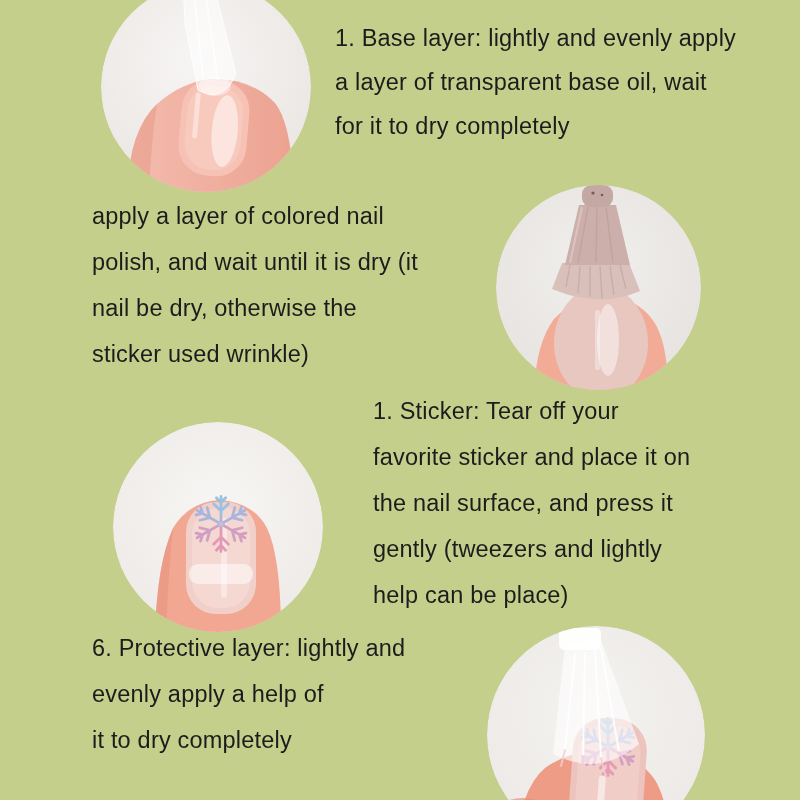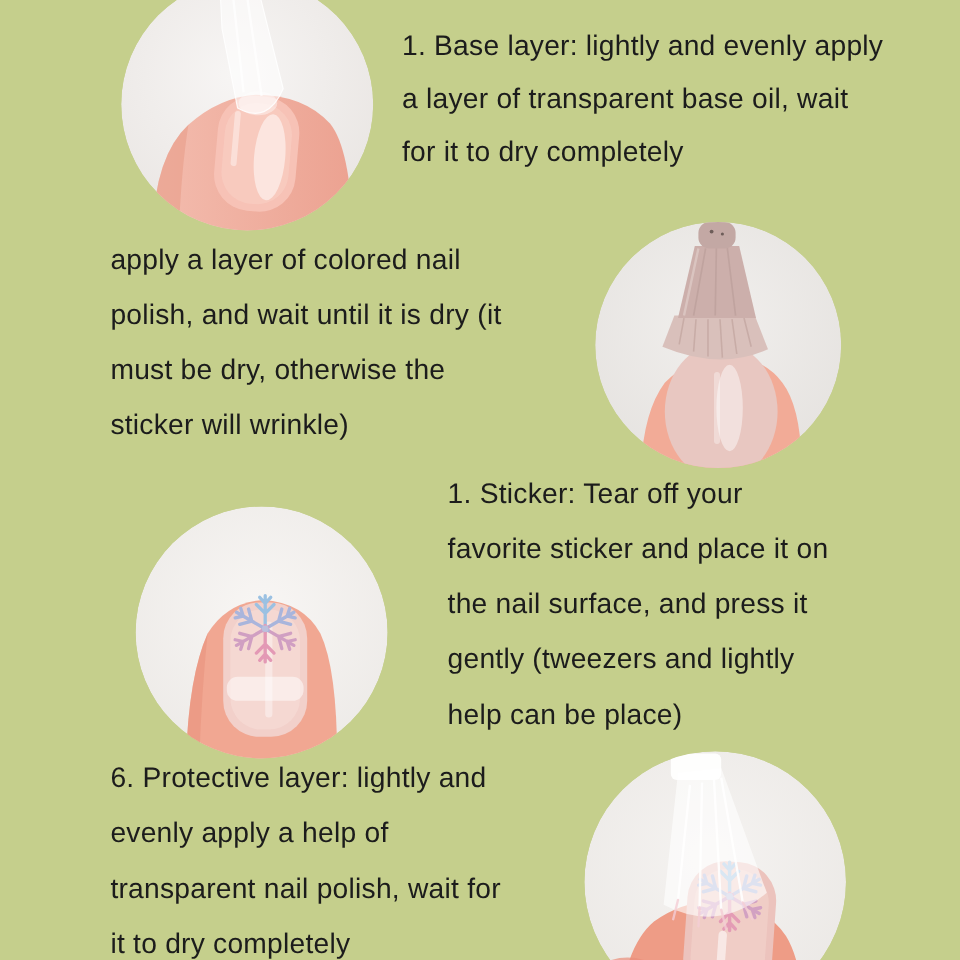--- a/index.html
+++ b/index.html
@@ -60,22 +60,22 @@
 
   <div class="step-text tight" style="left:335px;top:16px">
     <div>1. Base layer: lightly and evenly apply</div>
     <div>a layer of transparent base oil, wait</div>
     <div>for it to dry completely</div>
   </div>
 
   <div class="step-text" style="left:92px;top:193px">
     <div>apply a layer of colored nail</div>
     <div>polish, and wait until it is dry (it</div>
-    <div>must be dry, otherwise the</div>
-    <div>sticker will wrinkle)</div>
+    <div>nail be dry, otherwise the</div>
+    <div>sticker used wrinkle)</div>
   </div>
 
   <svg class="photo" style="left:496px;top:185px" width="205" height="205" viewBox="0 0 205 205" aria-label="brush-applying-colored-nail-polish">
     <defs>
       <radialGradient id="p2bg" cx="48%" cy="40%" r="75%">
         <stop offset="0%" stop-color="#f1efed"></stop>
           <stop offset="100%" stop-color="#e4e1de"></stop>
       </radialGradient>
       <clipPath id="p2clip">
           <circle cx="102.5" cy="102.5" r="102.5"></circle>
@@ -138,21 +138,20 @@
     <div>1. Sticker: Tear off your</div>
     <div>favorite sticker and place it on</div>
     <div>the nail surface, and press it</div>
     <div>gently (tweezers and lightly</div>
     <div>help can be place)</div>
   </div>
 
   <div class="step-text" style="left:92px;top:625px">
     <div>6. Protective layer: lightly and</div>
     <div>evenly apply a help of</div>
-    <div>transparent nail polish, wait for</div>
     <div>it to dry completely</div>
   </div>
 
   <svg class="photo" style="left:487px;top:626px" width="218" height="218" viewBox="0 0 218 218" aria-label="clear-top-coat-brush-over-sticker">
     <defs>
       <radialGradient id="p4bg" cx="48%" cy="40%" r="75%">
         <stop offset="0%" stop-color="#f5f3f1"></stop>
           <stop offset="100%" stop-color="#eae7e4"></stop>
       </radialGradient>
       <clipPath id="p4clip">

